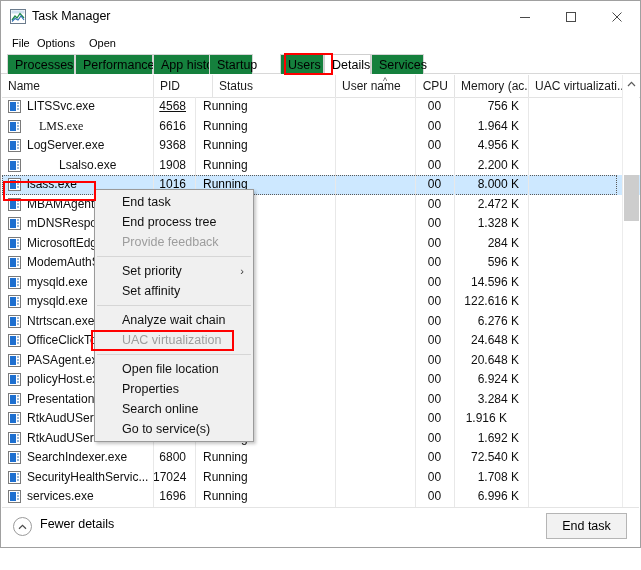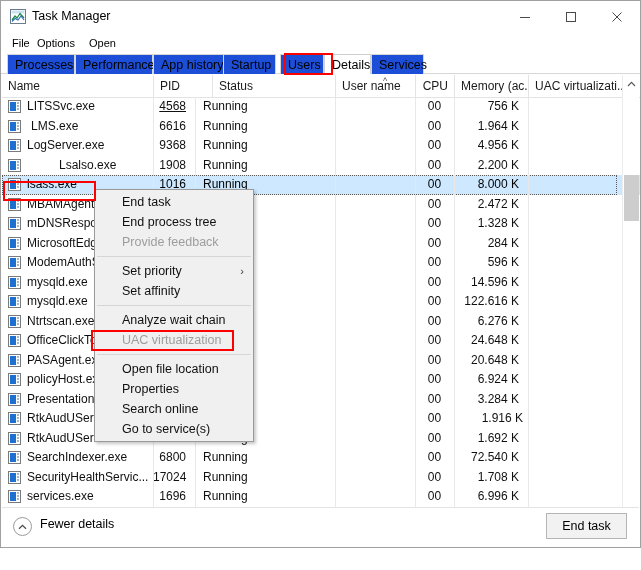--- a/index.html
+++ b/index.html
@@ -52,21 +52,21 @@
     position:absolute;left:0;top:53px;right:0;height:20px;
   }
   .tabstrip-base{
     position:absolute;left:0;top:19px;right:0;height:1px;background:#d8d8d8;
   }
   .tab{
     position:absolute;top:0;height:20px;line-height:20px;
     font-size:12.5px;color:#000;white-space:nowrap;
     padding:0 7px;box-sizing:border-box;
     border:1px solid #d5d5d5;border-bottom:none;
-    background:#1d4ed8;
+    background:#15803d;
   }
   .tab.sel{background:#ffffff;border-color:#cfcfcf;}
   
   .redbox{position:absolute;border:2px solid #ff0000;box-sizing:border-box;pointer-events:none;}
   
   .listwrap{
     position:absolute;left:1px;top:74px;width:638px;height:455px;
     background:#fff;overflow:hidden;
   }
   .colhead{
@@ -215,21 +215,21 @@
       <div class="menubar-item" style="left:8px">File</div>
       <div class="menubar-item" style="left:33px">Options</div>
       <div class="menubar-item" style="left:85px">Open</div>
     </div>
 
     <div class="tabstrip">
       <div class="tabstrip-base"></div>
       <div class="tab" style="left:6px;width:68px">Processes</div>
       <div class="tab" style="left:74px;width:78px">Performance</div>
       <div class="tab" style="left:152px;width:74px">App history</div>
-      <div class="tab" style="left:222px;width:53px">Startup</div>
+      <div class="tab" style="left:208px;width:44px">Startup</div>
       <div class="tab" style="left:279px;width:44px">Users</div>
       <div class="tab sel" style="left:323px;width:47px">Details</div>
       <div class="tab" style="left:370px;width:53px">Services</div>
     </div>
 
     <div class="listwrap">
 
       <div class="colhead">
         <div class="ch" style="left:0px;width:151px">Name</div>
         <div class="ch sep" style="left:151px;width:42px">PID</div>
@@ -254,21 +254,21 @@
             <span class="cell " style="left: 333px; width: 80px; padding-left: 8px;"></span>
             <span class="cell c" style="left: 413px; width: 39px;">00</span>
             <span class="cell r" style="left: 452px; width: 74px; padding-right: 9px;">756 K</span>
             <span class="cell " style="left: 526px; width: 94px; padding-left: 8px;"></span>
           </div>
           <div class="row" style="top: 19.5px;">
             <span class="procicon">
               <i></i>
               <b></b>
             </span>
-            <span class="cell name" style="left: 4px; width: 151px;">LMS.exe</span>
+            <span class="cell name" style="left: 12px; width: 151px; font-family: Liberation Serif, serif;">LMS.exe</span>
             <span class="cell r" style="left: 151px; width: 42px; padding-right: 9px;">6616</span>
             <span class="cell " style="left: 193px; width: 140px; padding-left: 8px;">Running</span>
             <span class="cell " style="left: 333px; width: 80px; padding-left: 8px;"></span>
             <span class="cell c" style="left: 413px; width: 39px;">00</span>
             <span class="cell r" style="left: 452px; width: 74px; padding-right: 9px;">1.964 K</span>
             <span class="cell " style="left: 526px; width: 94px; padding-left: 8px;"></span>
           </div>
           <div class="row" style="top: 39px;">
             <span class="procicon">
               <i></i>
@@ -455,21 +455,21 @@
           <div class="row" style="top: 312px;">
             <span class="procicon">
               <i></i>
               <b></b>
             </span>
             <span class="cell name" style="left: 0px; width: 151px;">RtkAudUService64.exe</span>
             <span class="cell r" style="left: 151px; width: 42px; padding-right: 9px;"></span>
             <span class="cell " style="left: 193px; width: 140px; padding-left: 8px;"></span>
             <span class="cell " style="left: 333px; width: 80px; padding-left: 8px;"></span>
             <span class="cell c" style="left: 413px; width: 39px;">00</span>
-            <span class="cell r" style="left: 456px; width: 74px; padding-right: 9px; padding-left: 8px;">1.916 K</span>
+            <span class="cell r" style="left: 440px; width: 74px; padding-right: 9px; padding-left: 8px;">1.916 K</span>
             <span class="cell " style="left: 526px; width: 94px; padding-left: 8px;"></span>
           </div>
           <div class="row" style="top: 331.5px;">
             <span class="procicon">
               <i></i>
               <b></b>
             </span>
             <span class="cell name" style="left: 0px; width: 151px;">RtkAudUService64.exe</span>
             <span class="cell r" style="left: 151px; width: 42px; padding-right: 9px;">10588</span>
             <span class="cell " style="left: 193px; width: 140px; padding-left: 8px;">Running</span>

